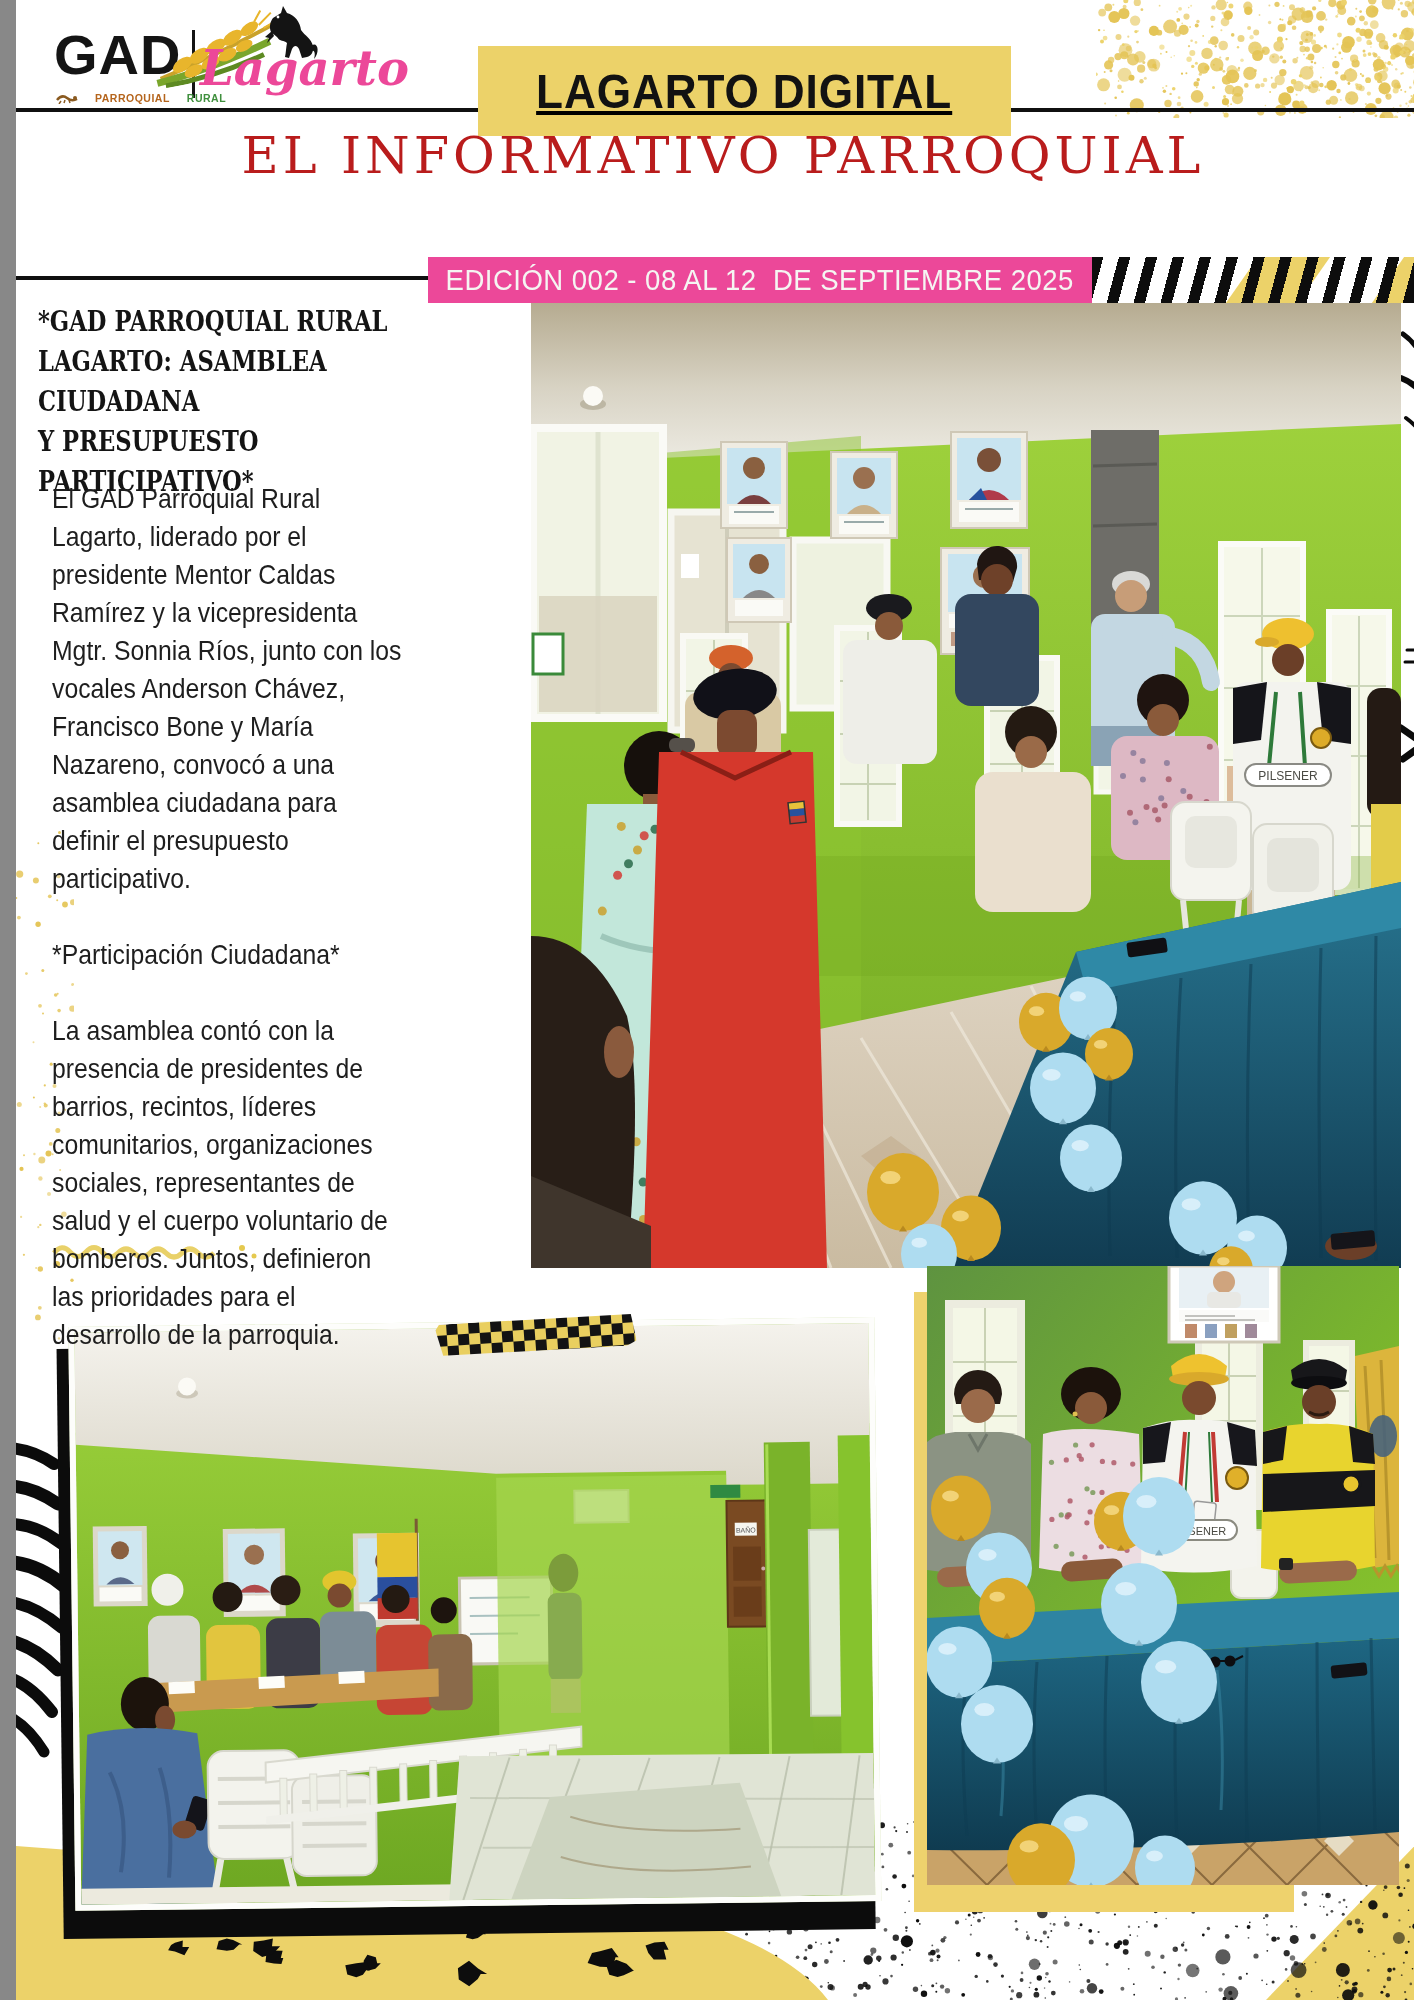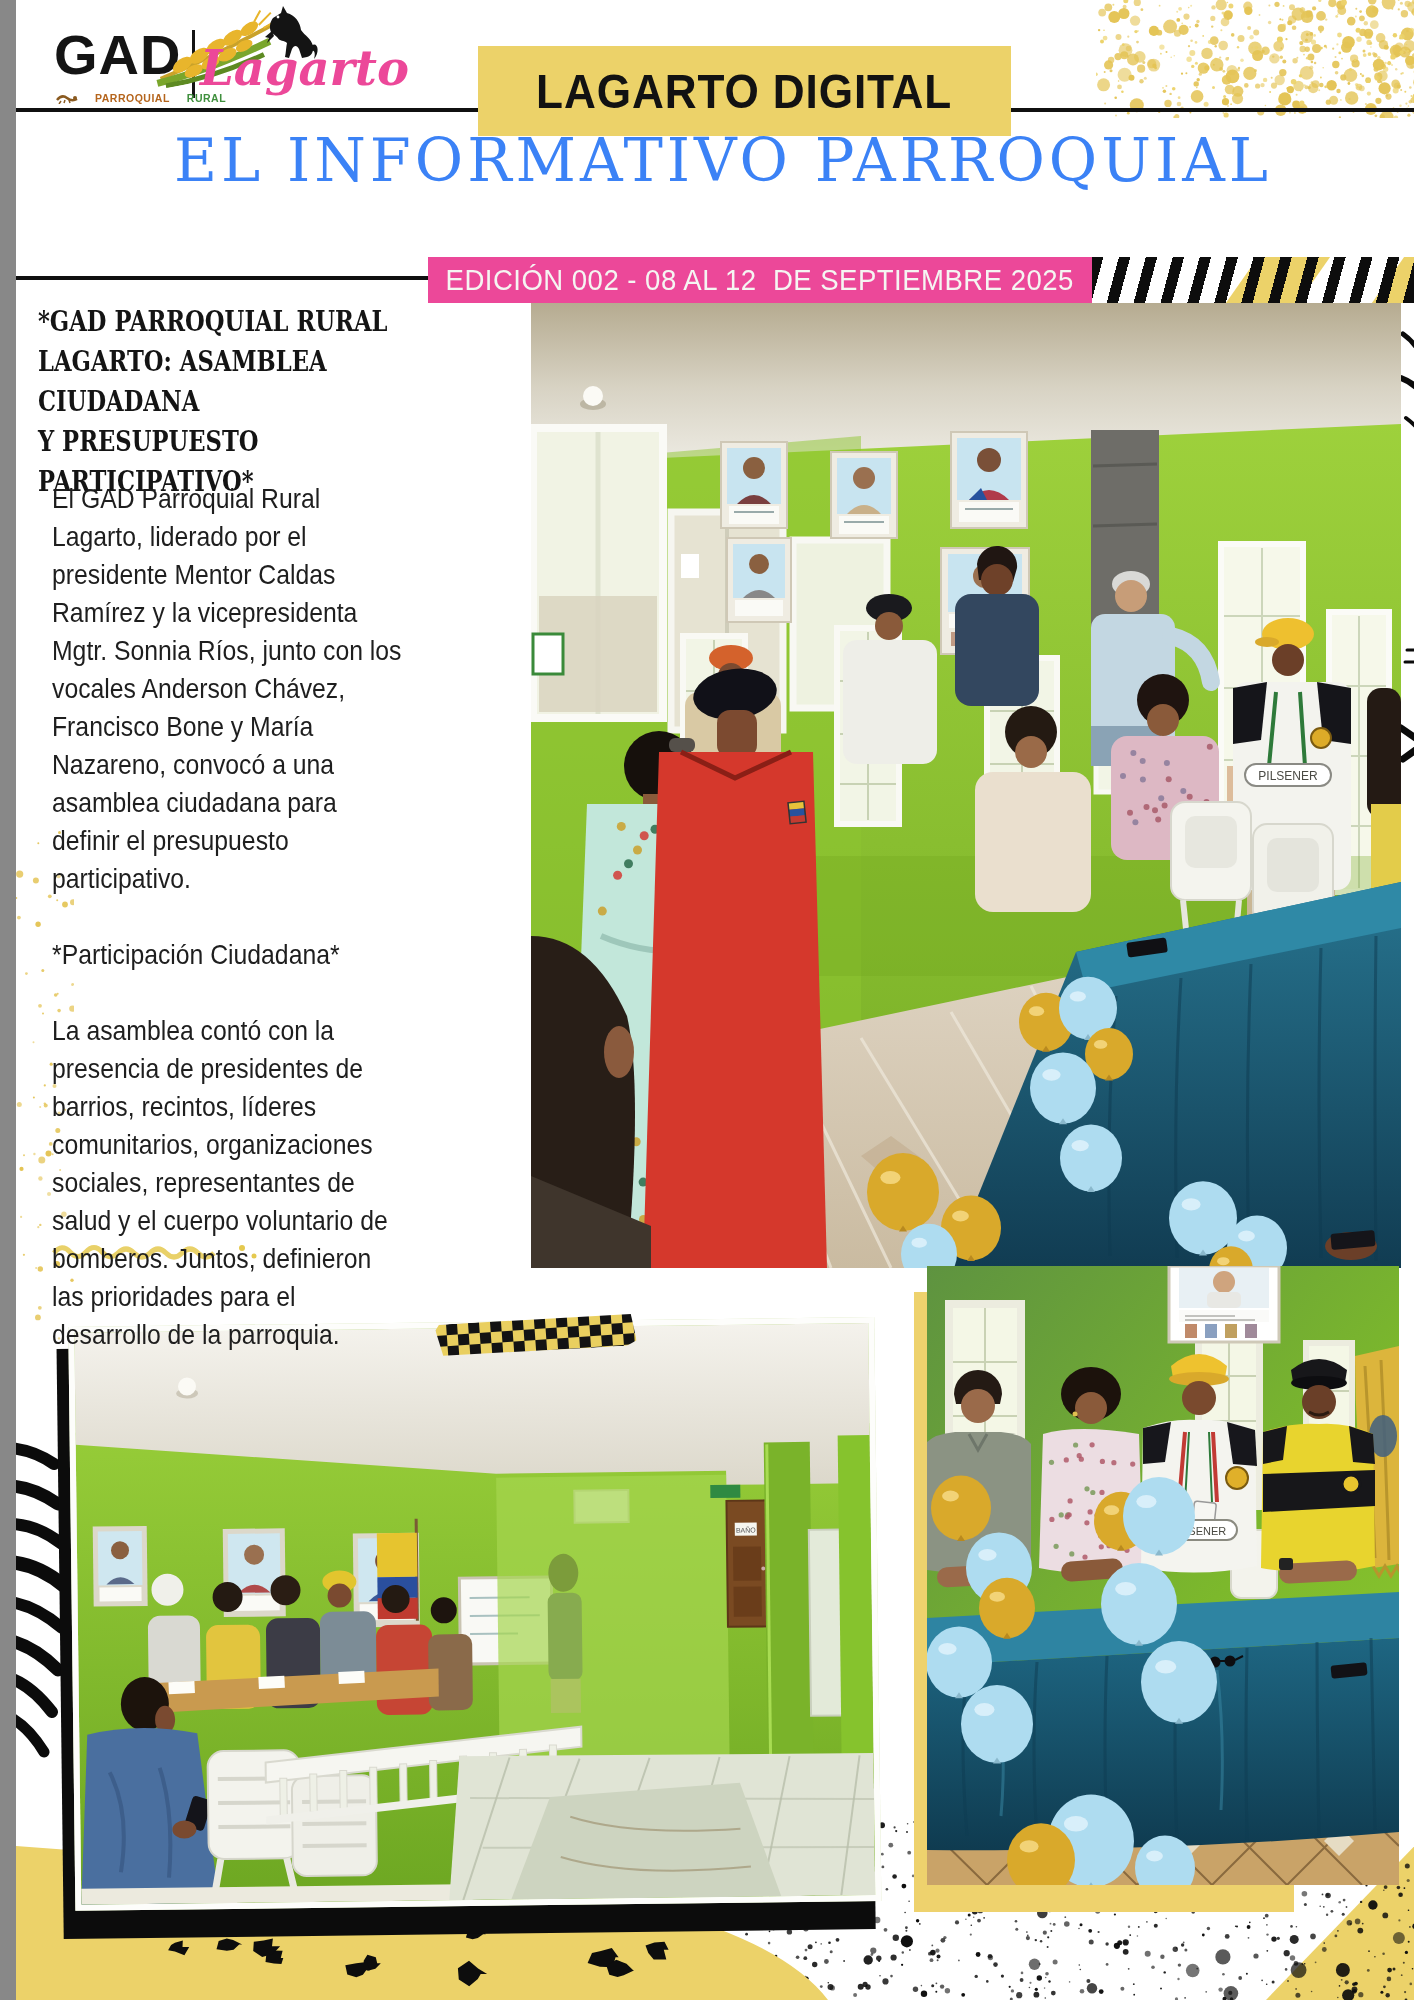--- a/index.html
+++ b/index.html
@@ -15,25 +15,25 @@
             letter-spacing:1px;font-family:"Liberation Sans",sans-serif;}
   .logo-divider{position:absolute;left:146px;top:26px;width:3px;height:68px;background:#141414;}
   .logo-subrow{position:absolute;left:10px;top:88px;display:flex;gap:17px;align-items:center;
                font-size:10.5px;font-weight:bold;letter-spacing:.5px;}
   .logo-parroquial{color:#b5651d;} .logo-rural{color:#3f8f3d;}
   .logo-script{position:absolute;left:154px;top:36px;font-family:"DejaVu Serif",serif;
                font-style:italic;font-weight:bold;font-size:48px;color:#ec4899;z-index:3;}
   .logo-wheat{position:absolute;left:104px;top:12px;transform:rotate(-10deg);z-index:1;}
   .logo-horse{position:absolute;left:206px;top:-2px;z-index:2;}
   .banner-yellow{left:462px;top:46px;width:533px;height:90px;background:#ecd269;z-index:6;
-                 display:flex;align-items:center;justify-content:center;}
+                 display:flex;align-items:center;justify-content:center;text-decoration:underline;}
   .banner-yellow span{display:inline-block;transform:scaleX(.9);font-size:49px;font-weight:600;
                       color:#121212;letter-spacing:1px;white-space:pre;}
   .page-title{left:20px;top:126px;width:1374px;text-align:center;font-family:"DejaVu Serif",serif;
-              font-size:59px;color:#3b82f6;letter-spacing:4px;white-space:pre;z-index:6;}
+              font-size:51px;color:#b91c1c;letter-spacing:4px;white-space:pre;z-index:6;}
   .banner-black{left:412px;top:257px;width:664px;height:46px;background:#ec4899;z-index:6;
                 display:flex;align-items:center;justify-content:center;}
   .banner-black span{display:inline-block;transform:scaleX(.95);color:#f5f5f2;font-size:29px;
                      font-weight:500;letter-spacing:.5px;white-space:pre;}
   .hazard{left:1076px;top:257px;width:338px;height:46px;background:#fff;overflow:hidden;z-index:5;}
   .hazard-y{position:absolute;top:0;height:46px;background:#ecd269;transform:skewX(-35deg);}
   .hazard-stripes{position:absolute;inset:0;
     background:repeating-linear-gradient(105deg,#0d0d0d 0 11px,rgba(0,0,0,0) 11px 26px);}
 
   

